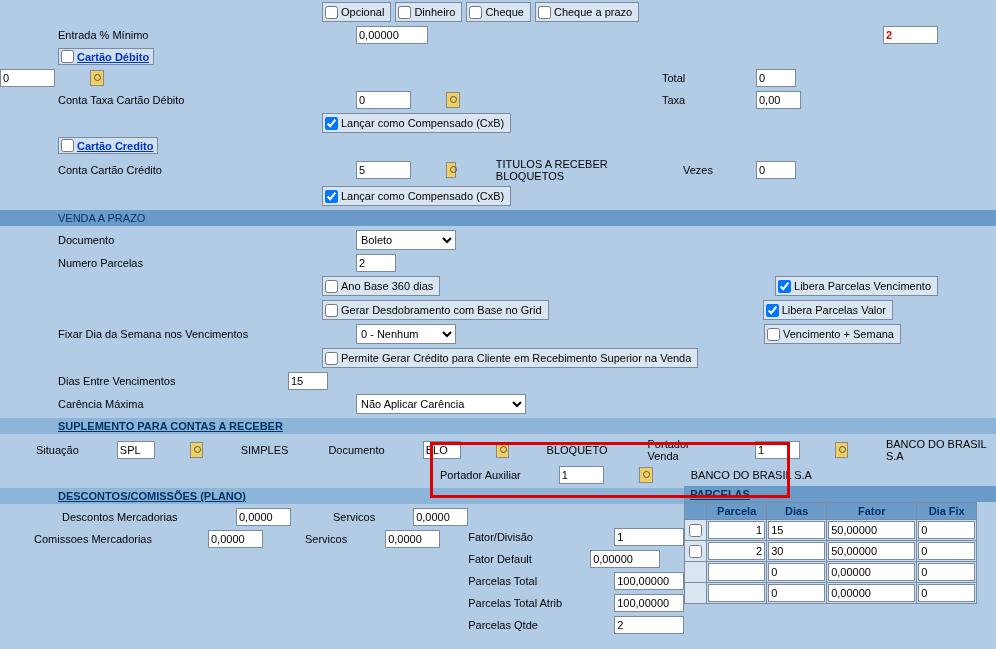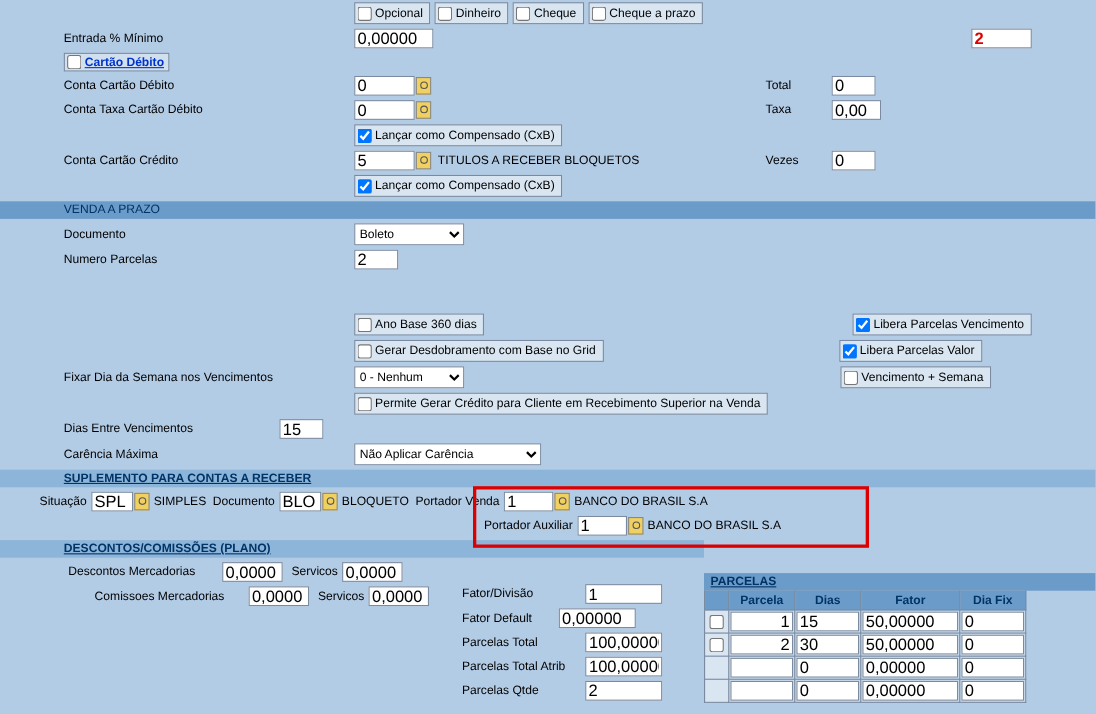--- a/index.html
+++ b/index.html
@@ -10,30 +10,31 @@
     font-family: Verdana, Arial, sans-serif;
     font-size: 11px;
     color: #000;
     width: 996px;
   }
   .row {
     display: flex;
     align-items: center;
     padding: 2px 0;
     min-height: 20px;
+    gap: 34px;
   }
   .label {
     padding-left: 58px;
     width: 322px;
     flex-shrink: 0;
   }
   input[type=text] {
     border: 1px solid #7a8aa0;
     background: #fff;
-    font-size: 15px;
+    font-size: 11px;
     padding: 1px 2px;
     height: 18px;
     font-family: inherit;
   }
   input[type=checkbox] {
     margin: 0 3px 0 0;
     vertical-align: middle;
   }
   select {
     border: 1px solid #7a8aa0;
@@ -167,21 +168,20 @@
 </div>
 
 <div class="row">
   <span class="link-chk">
     <input type="checkbox" style="">
         <a>Cartão Débito</a>
   </span>
 </div>
 
 <div class="row">
-  <div class="label">Conta Cartão Débito</div>
   <input type="text" style="width: 55px;" value="0">
   <span class="lookup-btn"></span>
   <div style="flex:1"></div>
   <div style="width:60px">Total</div>
   <input type="text" style="width: 40px; margin-right: 200px;" value="0">
 </div>
 
 <div class="row">
   <div class="label">Conta Taxa Cartão Débito</div>
   <input type="text" style="width: 55px;" value="0">
@@ -191,20 +191,26 @@
   <input type="text" style="width: 45px; margin-right: 195px;" value="0,00">
 </div>
 
 <div class="row" style="padding-left:322px;">
   <span class="chkbox">
         <input type="checkbox" checked="" style="">
         <span>Lançar como Compensado (CxB)</span>
       </span>
 </div>
 
+<div class="row">
+  <span class="link-chk">
+    <input type="checkbox" style="">
+        <a>Cartão Credito</a>
+  </span>
+</div>
 
 <div class="row">
   <div class="label">Conta Cartão Crédito</div>
   <input type="text" style="width: 55px;" value="5">
   <span class="lookup-btn"></span>
   <span style="margin-left:6px">TITULOS A RECEBER BLOQUETOS</span>
   <div style="flex:1"></div>
   <div style="width:60px">Vezes</div>
   <input type="text" style="width: 40px; margin-right: 200px;" value="0">
 </div>
@@ -221,21 +227,21 @@
 <div class="row">
   <div class="label">Documento</div>
   <select style="width:100px"><option>Boleto</option></select>
 </div>
 
 <div class="row">
   <div class="label">Numero Parcelas</div>
   <input type="text" style="width: 40px;" value="2">
 </div>
 
-<div class="row" style="padding-left:322px;margin-top:36px;">
+<div class="row" style="padding-left:322px;">
   <span class="chkbox">
         <input type="checkbox" style="">
         <span>Ano Base 360 dias</span>
       </span>
   <div style="flex:1"></div>
   <span class="chkbox" style="margin-right:58px;">
         <input type="checkbox" checked="" style="">
         <span>Libera Parcelas Vencimento</span>
       </span>
 </div>
@@ -298,32 +304,32 @@
 
 <div class="row" style="padding-left:440px;">
   <span>Portador Auxiliar</span>
   <input type="text" style="width: 45px; margin-left: 4px;" value="1">
   <span class="lookup-btn"></span>
   <span style="margin-left:4px">BANCO DO BRASIL S.A</span>
 </div>
 
 <div class="redbox" style="left:430px; top:442px; width:360px; height:56px;"></div>
 
-<div style="display:flex; align-items:flex-end;">
+<div style="display:flex; align-items:flex-start;">
   <div style="flex:0 0 640px;">
     <div class="sub-header">DESCONTOS/COMISSÕES (PLANO)</div>
     <div style="display:flex;">
       <div style="flex:0 0 420px;">
         <div class="row" style="padding-left:62px;">
           <span style="width:140px">Descontos Mercadorias</span>
           <input type="text" style="width: 55px;" value="0,0000">
           <span style="margin-left:8px">Servicos</span>
           <input type="text" style="width: 55px; margin-left: 4px;" value="0,0000">
         </div>
-        <div class="row" style="padding-left:86px;">
+        <div class="row" style="padding-left:34px;">
           <span style="width:140px">Comissoes Mercadorias</span>
           <input type="text" style="width: 55px;" value="0,0000">
           <span style="margin-left:8px">Servicos</span>
           <input type="text" style="width: 55px; margin-left: 4px;" value="0,0000">
         </div>
       </div>
       <div style="padding-top:20px;">
         <div class="row">
               <span style="width:112px">Fator/Divisão</span>
               <input type="text" style="width: 70px;" value="1">

